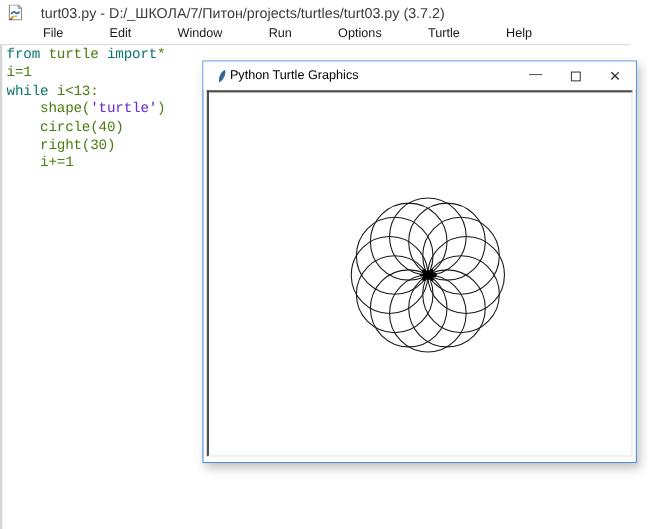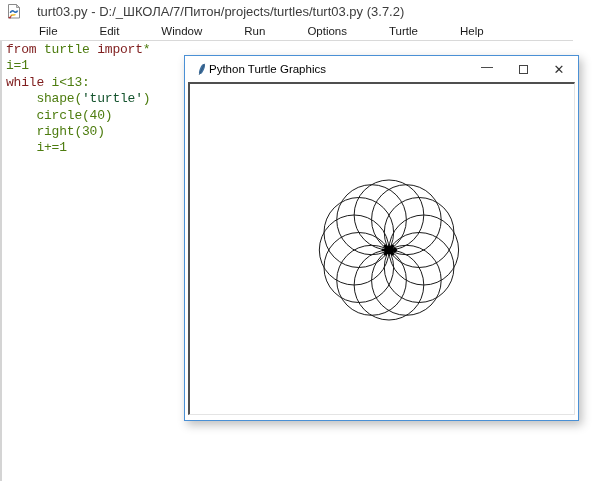--- a/index.html
+++ b/index.html
@@ -18,23 +18,23 @@
   .menu-item { font-size:11.5px; color:#1a1a1a; padding:2px 7px; cursor:default;margin-left:28px; }
   .menu-sep { position:absolute; left:0; top:40px; width:573px; height:1px; background:#d9d9d9; }
 
   .editor-left-edge { position:absolute; left:0; top:41px; width:2px; height:440px;
                       background:#c9c9c9; opacity:.8; }
 
   .code-editor { position:absolute; left:6px; top:42px; width:560px;
                  font-family:"Liberation Mono","DejaVu Sans Mono", monospace;
                  font-size:13px; letter-spacing:-0.2px; line-height:16.4px;
                  white-space:pre; color:#000; }
-  .tok-kw  { color:#7f1d1d; }
+  .tok-kw  { color:#0f766e; }
   .tok-p   { color:#4d7c0f; }
-  .tok-str { color:#14532d; }
+  .tok-str { color:#6d28d9; }
 
   
   .turtle-window { position:absolute; left:184px; top:55px; width:395px; height:366px;
                    background:#ffffff; border:1px solid #4a90d5;
                    box-shadow:3px 4px 9px rgba(0,0,0,0.25); }
   .tw-titlebar { position:absolute; left:0; top:0; right:0; height:26px;
                  background:#ffffff; display:flex; align-items:center; }
   .tw-feather { width:12px; height:14px; margin-left:11px; flex:0 0 auto; }
   .tw-title { margin-left:1px; font-size:11.5px; color:#000; white-space:nowrap; }
   .tw-controls { position:absolute; right:1px; top:0; height:26px; display:flex; }

